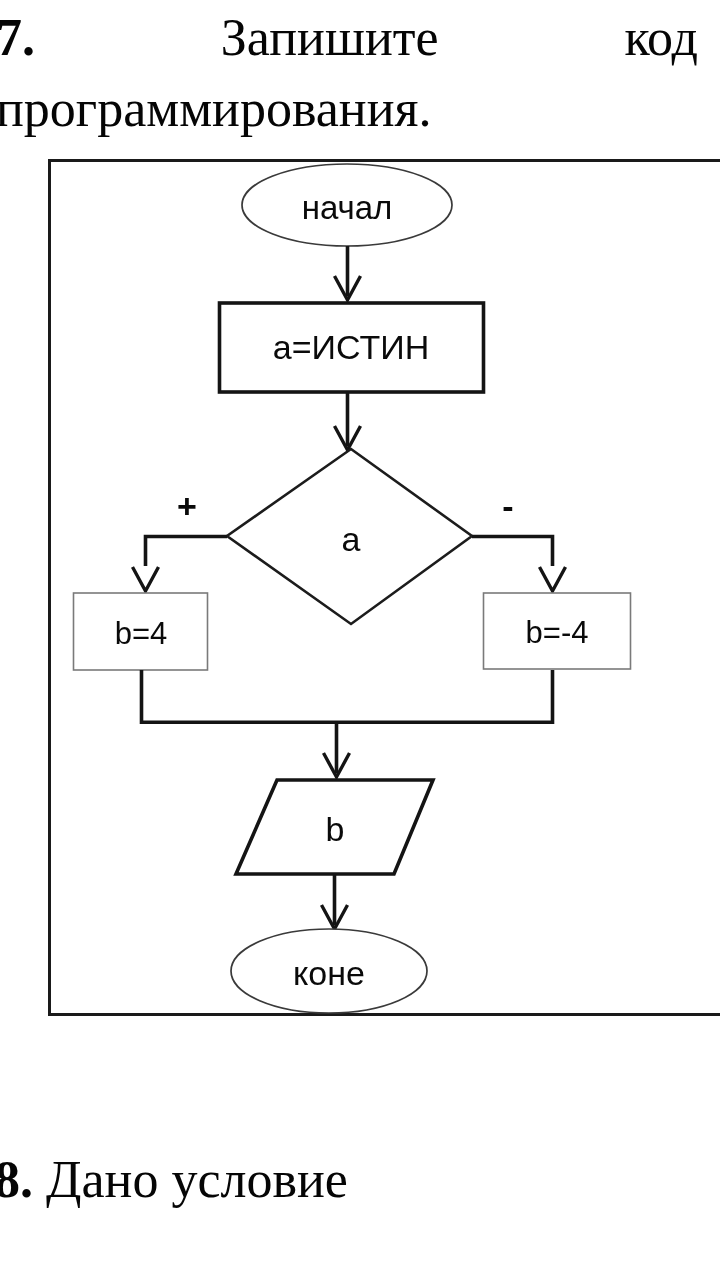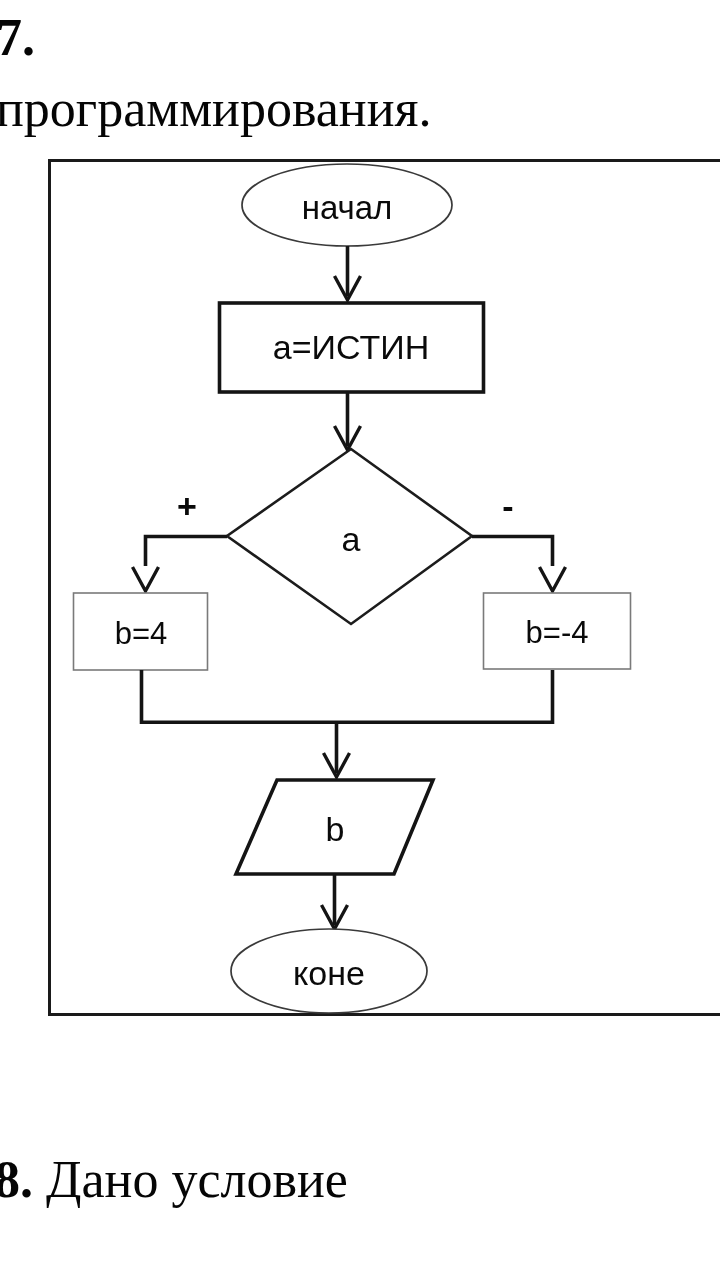--- a/index.html
+++ b/index.html
@@ -67,20 +67,22 @@
   .lbl-sign { font-size: 34px; font-weight: bold; }
 </style>
 </head>
 <body>
 
 <div class="page">
 
   <div class="heading">
     <div class="heading-line1">
       <span class="heading-num">7.</span>
+      <span>Запишите</span>
+      <span>код</span>
     </div>
     <div class="heading-line2">программирования.</div>
   </div>
 
   <svg class="flowchart" viewBox="0 0 720 1280">
 
     <rect class="frame-rect" x="49.5" y="160.5" width="690" height="854"></rect>
 
     <ellipse class="shape-thin" cx="347" cy="205" rx="105" ry="41"></ellipse>
     <text class="node-label lbl-33" x="347" y="207">начал</text>

